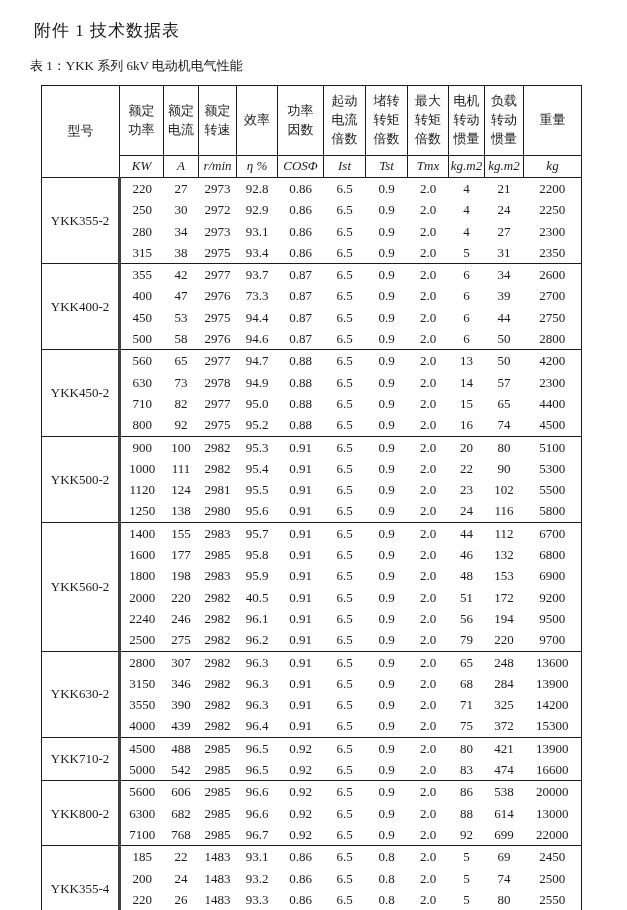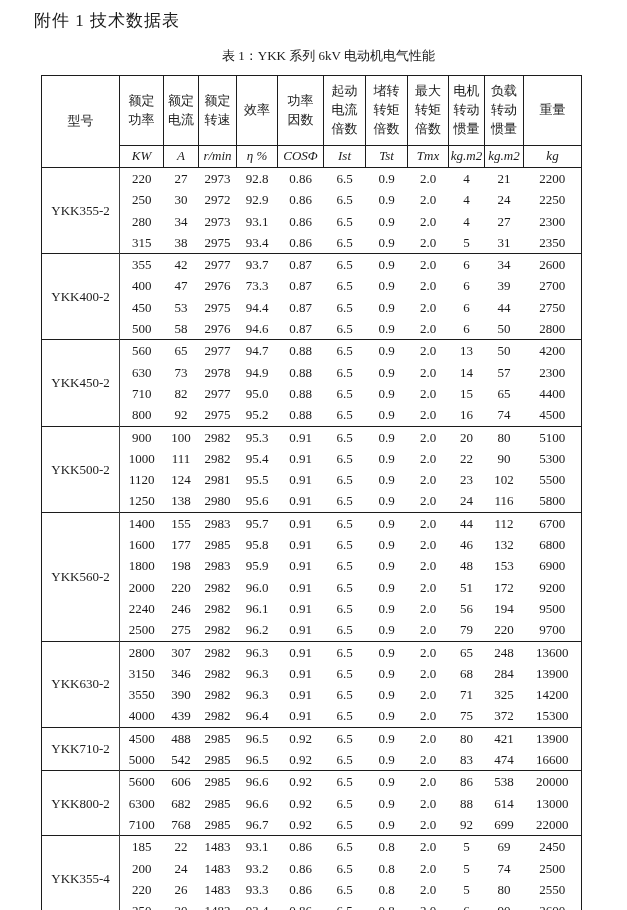--- a/index.html
+++ b/index.html
@@ -10,27 +10,26 @@
   body {
     width: 627px;
     height: 910px;
     overflow: hidden;
     font-family: "Liberation Serif", "DejaVu Serif", serif;
     color: #1a1a1a;
   }
   .doc-title {
     font-size: 17px;
     font-weight: normal;
-    margin: 9px 0 0 34px;
+    margin: 19px 0 0 34px;
     letter-spacing: 1px;
   }
   .table-caption {
     font-size: 13px;
     margin: 15px 0 10px 30px;
-    text-align: center;
   }
   table.spec {
     table-layout: fixed;
     width: 540px;
     margin-left: 41px;
     border-collapse: collapse;
     border: 1px solid #1c1c1c;
   }
   table.spec col.c0  { width: 78px; }
   table.spec col.c1  { width: 44px; }
@@ -60,21 +59,21 @@
   table.spec thead tr.label-row { height: 70px; }
   table.spec thead tr.unit-row  { height: 22px; }
   table.spec thead tr.unit-row th { font-size: 13px; font-style: italic; }
   table.spec tbody { border-top: 1px solid #1c1c1c; }
   table.spec tbody td {
     height: 21.3px;
     font-size: 13px;
     line-height: 21.3px;
   }
   table.spec tbody td.model-cell {
-    border-right: 1px solid #404040;
+    border-right: 3px solid #404040;
     font-size: 13px;
   }
 </style>
 </head>
 <body>
 
 <div class="page">
   <h1 class="doc-title">附件 1  技术数据表</h1>
   <p class="table-caption">表 1：YKK 系列 6kV 电动机电气性能</p>
   <table class="spec">
@@ -393,21 +392,21 @@
           <td>0.9</td>
           <td>2.0</td>
           <td>48</td>
           <td>153</td>
           <td>6900</td>
         </tr>
         <tr>
           <td>2000</td>
           <td>220</td>
           <td>2982</td>
-          <td>96.0</td>
+          <td>40.5</td>
           <td>0.91</td>
           <td>6.5</td>
           <td>0.9</td>
           <td>2.0</td>
           <td>51</td>
           <td>172</td>
           <td>9200</td>
         </tr>
         <tr>
           <td>2240</td>

